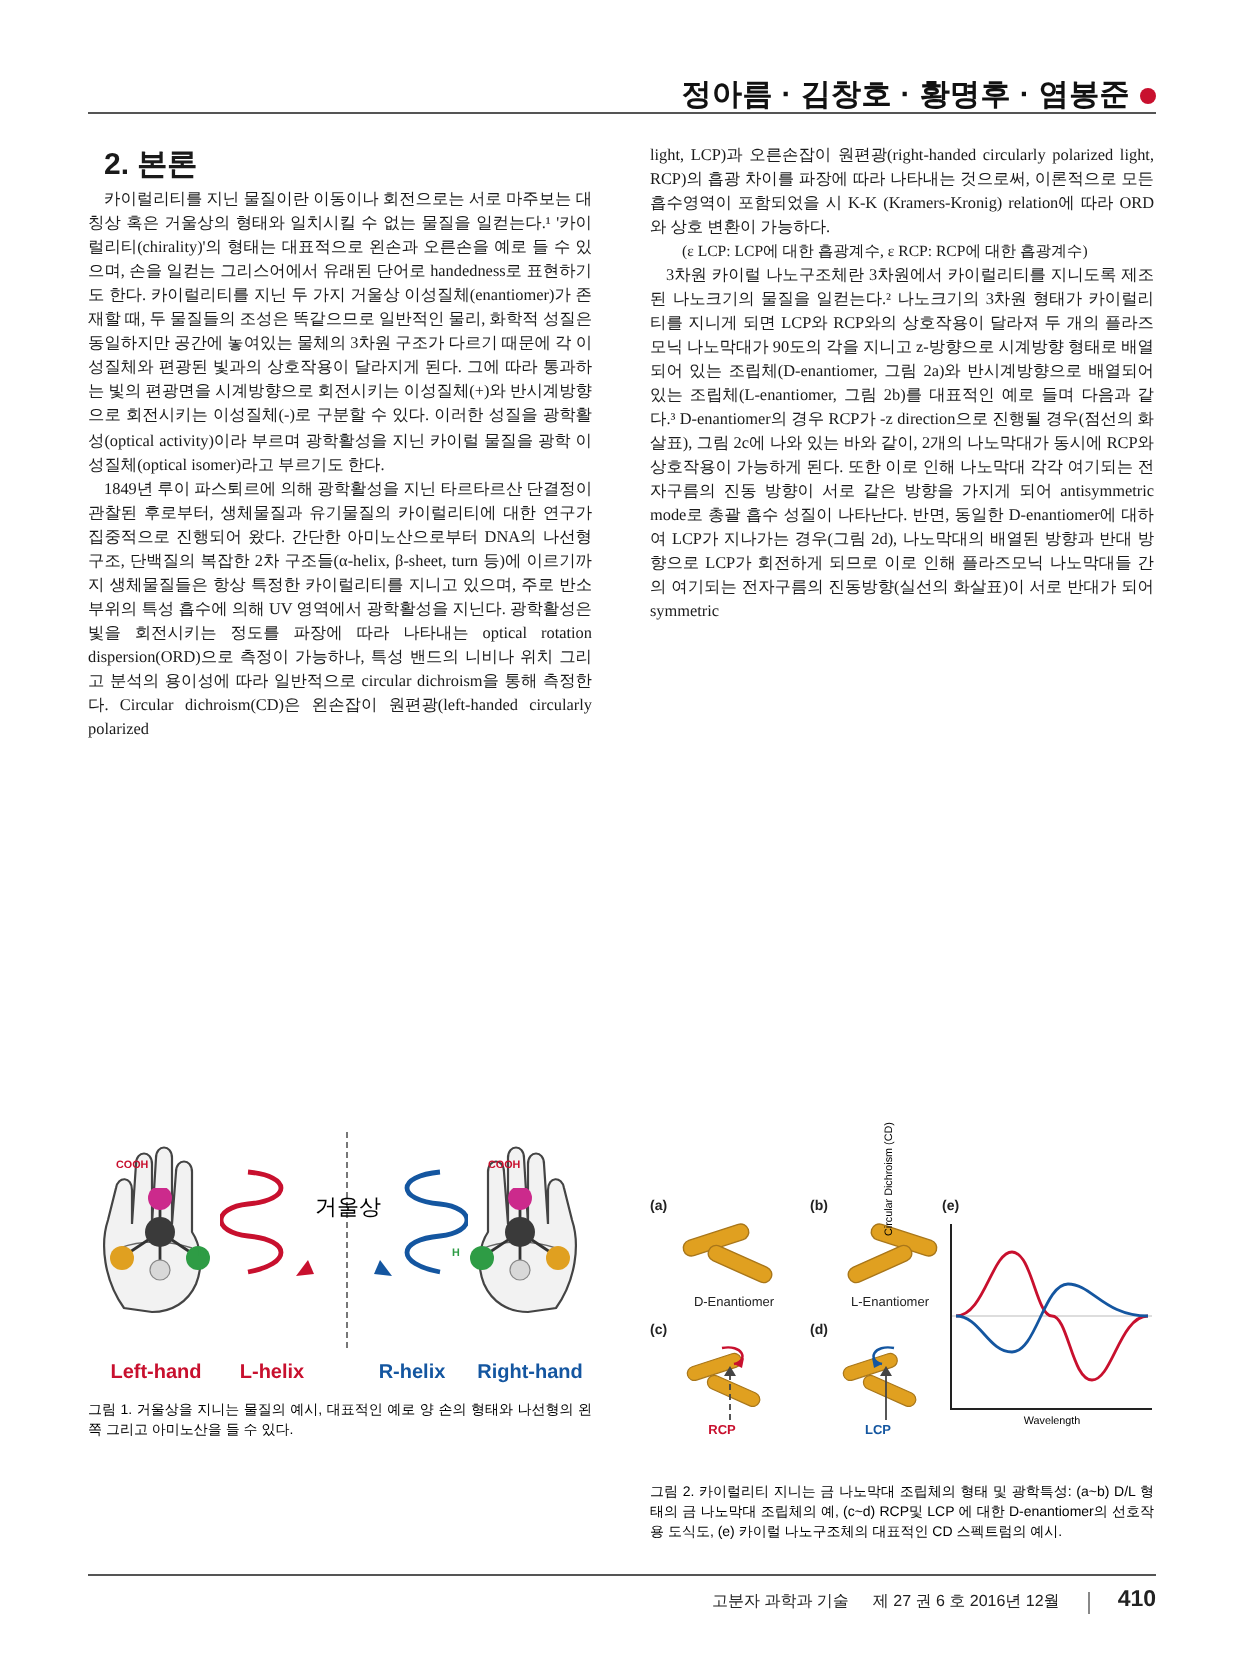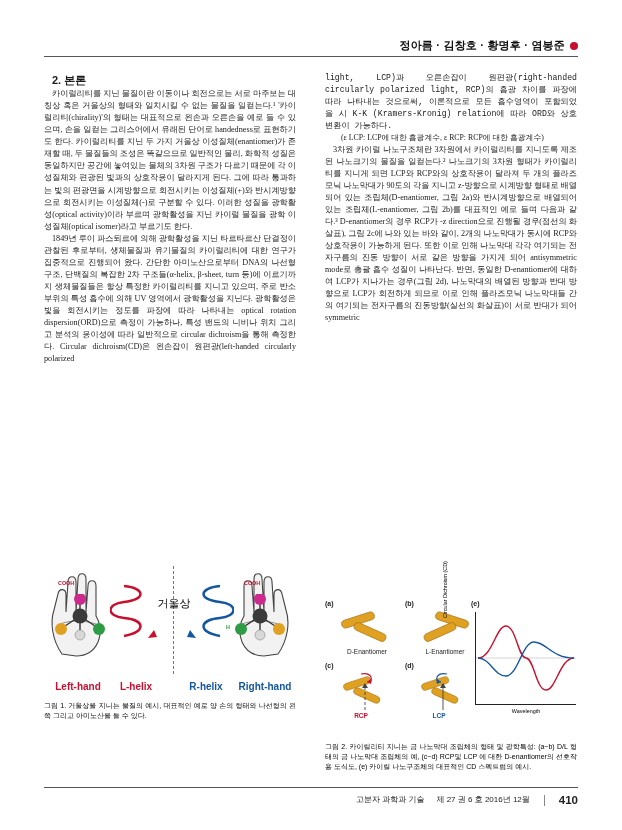--- a/index.html
+++ b/index.html
@@ -13,21 +13,21 @@
   }
   .page{
     position:absolute;inset:0;
     padding:0;
   }
   
   .authors{
     position:absolute;
     top:38px;right:44px;
     font-family:"Liberation Sans", sans-serif;
-    font-size:11px;
+    font-size:15px;
     font-weight:bold;
     letter-spacing:.2px;
     color:#111;
     display:flex;align-items:center;gap:5px;
   }
   .authors .dot{
     display:inline-block;width:8px;height:8px;border-radius:50%;
     background:#c8102e;
   }
   .hrule{
@@ -41,26 +41,26 @@
     top:72px;
     width:252px;
     font-size:8.2px;
     line-height:1.47;
     text-align:justify;
     color:#1a1a1a;
   }
   .col.left{left:44px;}
   .col.right{left:325px;}
   .col p{margin:0 0 0 0;text-indent:8px;}
-  .col p.noind{text-indent:0;font-family:Liberation Mono, monospace;}
+  .col p.noind{text-indent:0;}
   .col p + p{margin-top:0px;}
   .sec-h{
     font-family:"Liberation Sans", sans-serif;
     font-weight:bold;
-    font-size:11px;
+    font-size:15px;
     margin:11px 0 6px 0;
     text-indent:0;
   }
   .sub-h{
     font-family:"Liberation Sans", sans-serif;
     font-weight:bold;
     font-size:8.6px;
     margin:9px 0 3px 0;
     text-indent:0;
   }
@@ -151,21 +151,21 @@
     position:absolute;left:0;bottom:-10px;width:100px;text-align:center;
     font-family:"Liberation Sans", sans-serif;font-size:5.4px;
   }
   
   .footer-rule{
     position:absolute;left:44px;right:44px;bottom:42px;
     border-top:1px solid #555;
   }
   .footer{
     position:absolute;right:44px;bottom:24px;
-    display:flex;align-items:flex-start;gap:12px;
+    display:flex;align-items:center;gap:12px;
     font-family:"Liberation Sans", sans-serif;
     font-size:8px;color:#222;
   }
   .footer .pg{
     font-size:11.5px;font-weight:bold;
   }
   .footer .bar{
     display:inline-block;width:1px;height:11px;background:#888;
     margin:0 2px;position:relative;top:1px;
   }

